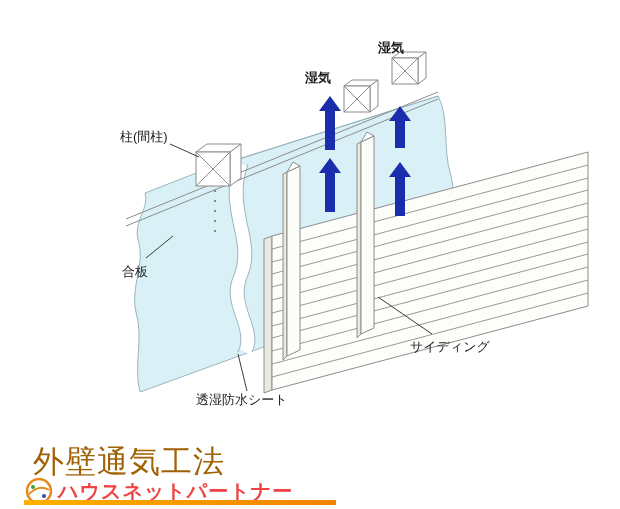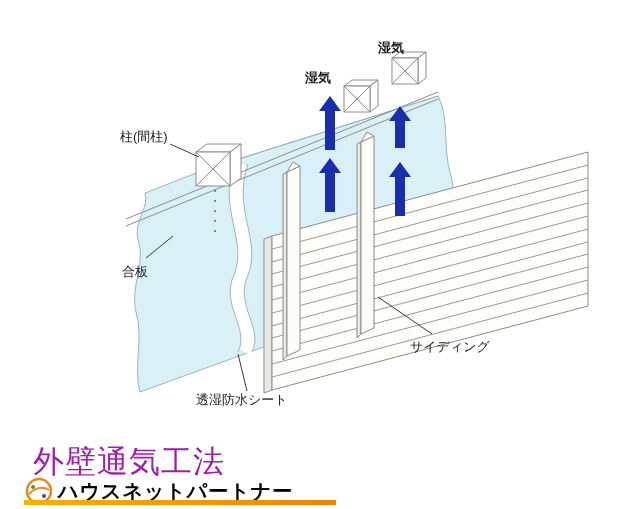--- a/index.html
+++ b/index.html
@@ -6,26 +6,26 @@
   .page{
     position:relative;width:620px;height:509px;background:#ffffff;overflow:hidden;
     font-family:"Liberation Sans", sans-serif;
   }
   .diagram-svg{position:absolute;left:0;top:0;}
   .diagram-svg text{font-family:"Liberation Sans", sans-serif;font-size:13px;fill:#1a1a1a;}
   .diagram-svg text.blue-note{font-weight:bold;}
   .title{
     position:absolute;left:33px;top:441px;
     font-family:"Liberation Serif", serif;
-    font-size:31px;color:#a21caf;letter-spacing:1px;white-space:nowrap;
+    font-size:31px;color:#a16207;letter-spacing:1px;white-space:nowrap;
   }
   .brand-logo{position:absolute;left:24px;top:476px;}
   .brand-name{
     position:absolute;left:58px;top:478px;
-    font-size:20px;font-weight:800;color:#000000;letter-spacing:1px;white-space:nowrap;
+    font-size:20px;font-weight:800;color:#ef4444;letter-spacing:1px;white-space:nowrap;
   }
   .brand-underline{
     position:absolute;left:24px;top:500px;width:312px;height:5px;
     background:linear-gradient(90deg,#ffb000,#ef8300);
   }
 </style>
 </head>
 <body>
 
 <div class="page">

